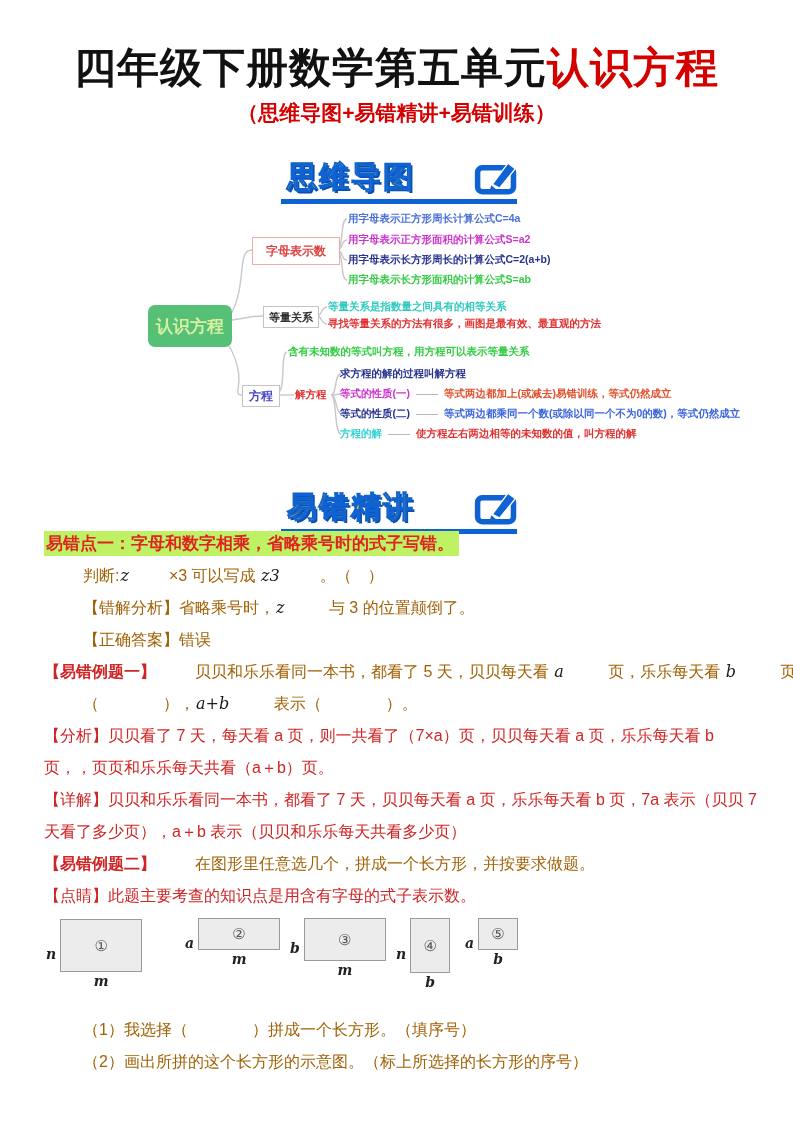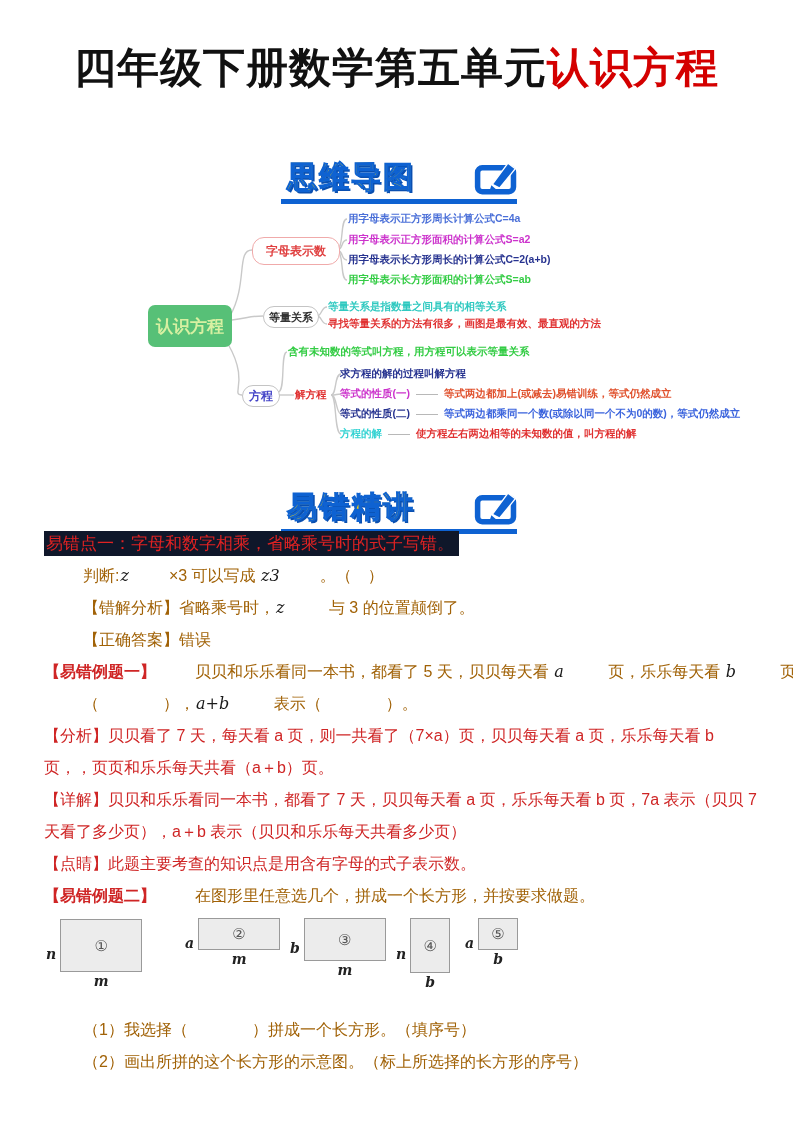--- a/index.html
+++ b/index.html
@@ -16,21 +16,21 @@
   
   .banner{position:absolute;left:281px;width:236px;height:44px;border-bottom:5px solid #0e62d2;margin-top:15px;}
   .banner-label{position:absolute;left:6px;top:2px;font-size:30px;font-weight:900;color:#ffd700;
                 -webkit-text-stroke:1px #0e62d2;text-shadow:2px 2px 0 #0a4fb0;letter-spacing:2px;}
   .banner-icon{position:absolute;right:-2px;top:2px;}
 
   
   .mindmap{position:absolute;left:100px;top:192px;width:670px;height:275px;}
   .mm-svg{position:absolute;left:0;top:0;}
   .mm-node{position:absolute;display:flex;align-items:center;justify-content:center;
-           border-radius:12px;white-space:nowrap;}
+           border-radius:0;white-space:nowrap;}
   .mm-root{left:48px;top:113px;width:84px;height:42px;background:#57c077;border-radius:7px;
            color:#d8f0a2;font-size:17px;font-weight:bold;}
   .mm-b1{left:152px;top:45px;width:86px;height:26px;background:#fff;border:1px solid #f0aaaa;
          color:#e04040;font-size:12px;font-weight:bold;}
   .mm-b2{left:163px;top:114px;width:54px;height:20px;background:#fff;border:1px solid #c4c4c4;
          color:#333;font-size:11px;font-weight:bold;}
   .mm-b3{left:142px;top:193px;width:36px;height:20px;background:#fff;border:1px solid #c4c4c4;
          color:#4646c8;font-size:12px;font-weight:bold;}
   .mm-leaf{position:absolute;font-size:10.5px;font-weight:bold;white-space:nowrap;height:14px;
            display:flex;align-items:center;}
@@ -54,21 +54,21 @@
   .txt-r{color:#e03030;text-align:right;}
   .mm-dash{display:inline-block;width:22px;height:0;border-top:1.4px solid #b8b8b8;margin:0 6px;}
 
   
   .content{position:absolute;left:44px;top:528px;width:726px;font-size:16px;color:#1a1a1a;}
   .cline{height:32px;line-height:32px;white-space:nowrap;}
   .seg-k{color:#a16207;margin-left:39px;}
   .seg-ki{font-family:"DejaVu Serif",serif;font-style:italic;padding:0 1px;}
   .seg-r{color:#cf2525;}
   .seg-rb{color:#cf2525;font-weight:bold;}
-  .seg-hl{background:#0f172a;color:#e02222;font-weight:normal;padding:3px 5px 3px 2px;font-size:17px;}
+  .seg-hl{background:#bef264;color:#e02222;font-weight:bold;padding:3px 5px 3px 2px;font-size:17px;}
 
   
   .shapes{position:relative;height:100px;margin-top:2px;}
   .shape{position:absolute;display:flex;align-items:flex-start;}
   .side-label,.bot-label{font-family:"DejaVu Serif",serif;font-style:italic;font-weight:bold;
         font-size:14px;color:#222;}
   .side-label{margin-right:4px;align-self:center;}
   .rect{background:#ececec;border:1.5px solid #9a9a9a;display:flex;align-items:center;
         justify-content:center;font-family:"DejaVu Serif",serif;font-size:15px;color:#555;}
   .bot-label{text-align:center;margin-top:1px;}
@@ -77,20 +77,21 @@
   .sh3{left:246px;top:4px;} .sh3 .rect{width:80px;height:41px;}
   .sh4{left:352px;top:4px;} .sh4 .rect{width:38px;height:53px;}
   .sh5{left:421px;top:4px;} .sh5 .rect{width:38px;height:30px;}
 </style>
 </head>
 <body>
 
 <div class="page">
 
   <div class="title"><span>四年级下册数学第五单元</span><span class="red">认识方程</span></div>
+  <div class="subtitle">（思维导图+易错精讲+易错训练）</div>
 
   <div class="banner" style="top:140px;">
     <span class="banner-label">思维导图</span>
     <span class="banner-icon">
       <svg width="46" height="40" viewBox="0 0 50 42">
         <rect x="5" y="11" width="39" height="26" rx="5" fill="#ffffff" stroke="#0e62d2" stroke-width="6"></rect>
         <path d="M21 29 L38 6 L46 12 L29 33 Z" fill="#0e62d2" stroke="#ffffff" stroke-width="1.5"></path>
         <path d="M20 30 L17 39 L26 35 Z" fill="#0e62d2"></path>
       </svg>
     </span>
@@ -165,22 +166,22 @@
     <div class="cline"><span class="seg-hl">易错点一：字母和数字相乘，省略乘号时的式子写错。</span></div>
     <div class="cline"><span class="seg-k">判断:</span><span class="seg-ki">z</span><span class="seg-k">×3 可以写成 </span><span class="seg-ki">z3</span><span class="seg-k">。（　）</span></div>
     <div class="cline"><span class="seg-k">【错解分析】省略乘号时，</span><span class="seg-ki">z</span><span class="seg-k"> 与 3 的位置颠倒了。</span></div>
     <div class="cline"><span class="seg-k">【正确答案】错误</span></div>
     <div class="cline"><span class="seg-rb">【易错例题一】</span><span class="seg-k">贝贝和乐乐看同一本书，都看了 5 天，贝贝每天看 </span><span class="seg-ki">a</span><span class="seg-k"> 页，乐乐每天看 </span><span class="seg-ki">b</span><span class="seg-k"> 页，</span><span class="seg-ki">7a</span><span class="seg-k"> 表示</span></div>
     <div class="cline"><span class="seg-k">（　　　　），</span><span class="seg-ki">a+b</span><span class="seg-k"> 表示（　　　　）。</span></div>
     <div class="cline"><span class="seg-r">【分析】贝贝看了 7 天，每天看 a 页，则一共看了（7×a）页，贝贝每天看 a 页，乐乐每天看 b</span></div>
     <div class="cline"><span class="seg-r">页，，页页和乐乐每天共看（a＋b）页。</span></div>
     <div class="cline"><span class="seg-r">【详解】贝贝和乐乐看同一本书，都看了 7 天，贝贝每天看 a 页，乐乐每天看 b 页，7a 表示（贝贝 7</span></div>
     <div class="cline"><span class="seg-r">天看了多少页），a＋b 表示（贝贝和乐乐每天共看多少页）</span></div>
+    <div class="cline"><span class="seg-rb">【易错例题二】</span><span class="seg-k">在图形里任意选几个，拼成一个长方形，并按要求做题。</span></div>
     <div class="cline"><span class="seg-r">【点睛】此题主要考查的知识点是用含有字母的式子表示数。</span></div>
-    <div class="cline"><span class="seg-rb">【易错例题二】</span><span class="seg-k">在图形里任意选几个，拼成一个长方形，并按要求做题。</span></div>
 
     <div class="shapes">
       <div class="shape sh1">
         <span class="side-label">n</span>
         <div>
             <div class="rect">①</div>
             <div class="bot-label">m</div>
           </div>
       </div>
       <div class="shape sh2">

